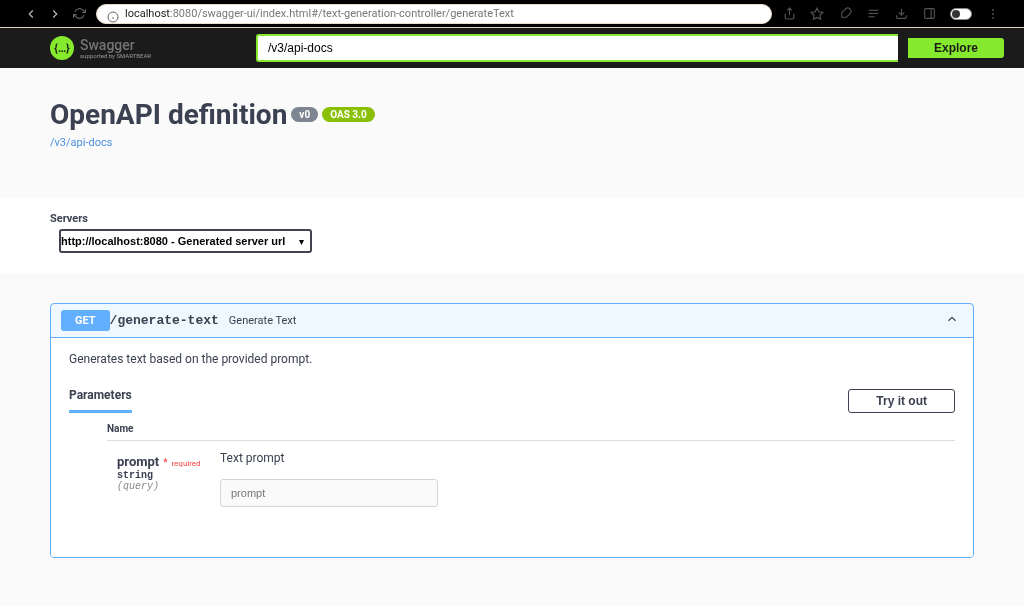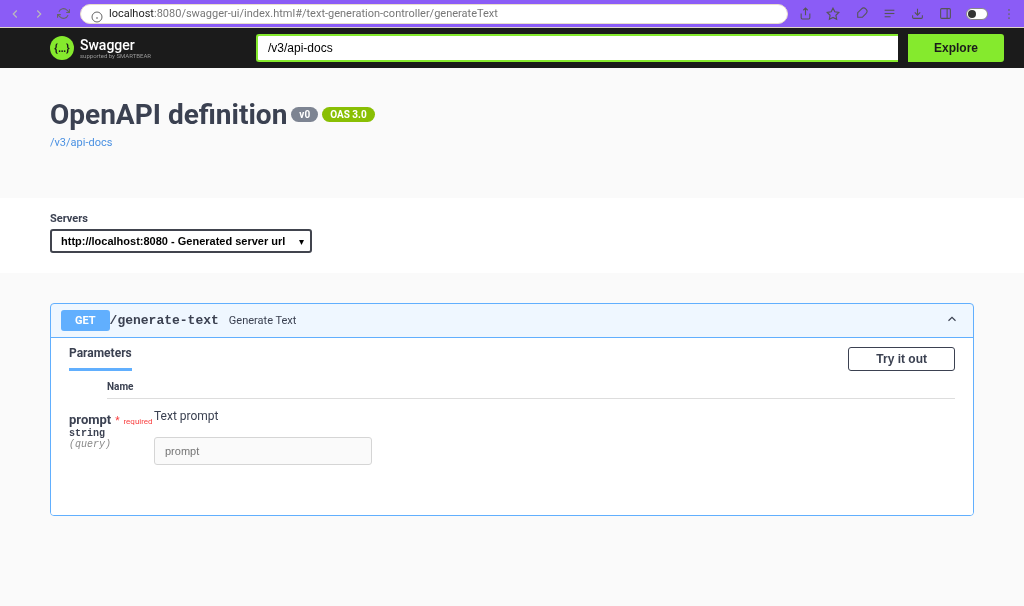--- a/index.html
+++ b/index.html
@@ -1,54 +1,54 @@
 <!DOCTYPE html>
 <html><head>
   <meta charset="utf-8">
   <style>
     * { box-sizing: border-box; margin: 0; padding: 0; }
     body { font-family: -apple-system, BlinkMacSystemFont, "Segoe UI", Roboto, sans-serif; background: #fafafa; width: 1024px; height: 606px; overflow: hidden; }
     
     
-    .browser-bar { height: 28px; background: #8b5cf6; display: flex; align-items: center; padding: 0 8px; gap: 10px; border-bottom: 1px solid #e0d5c5; }
+    .browser-bar { height: 28px; background: #000000; display: flex; align-items: center; padding: 0 24px; gap: 10px; border-bottom: 1px solid #e0d5c5; }
     .nav-arrow { width: 14px; height: 14px; color: #666; display: flex; align-items: center; justify-content: center; cursor: pointer; }
     .nav-arrow.disabled { color: #bbb; }
     .url-container { flex: 1; display: flex; align-items: center; background: #fff; border-radius: 14px; padding: 2px 10px; gap: 6px; height: 20px; border: 1px solid #e8dccb; }
     .url-icon { width: 12px; height: 12px; color: #666; }
     .url-text { font-size: 11px; color: #333; }
     .url-text .domain { color: #222; }
     .url-text .path { color: #777; }
     .bar-icons { display: flex; gap: 14px; align-items: center; color: #555; }
     .bar-icon { width: 14px; height: 14px; cursor: pointer; display: flex; align-items: center; justify-content: center; }
     .toggle-pill { width: 22px; height: 12px; border-radius: 6px; border: 1px solid #888; background: #fff; position: relative; }
     .toggle-pill::after { content: ''; width: 8px; height: 8px; background: #333; border-radius: 50%; position: absolute; left: 1px; top: 1px; }
     .dots-icon { color: #666; }
     
     
     .swagger-header { background: #1b1b1b; height: 40px; display: flex; align-items: center; padding: 0 20px 0 50px; gap: 10px; }
     .swagger-logo { display: flex; align-items: center; gap: 6px; }
     .logo-circle { width: 24px; height: 24px; border-radius: 50%; background: #85ea2d; display: flex; align-items: center; justify-content: center; color: #1b1b1b; font-size: 11px; font-weight: bold; }
-    .logo-text { color: #ffffff; font-size: 14px; font-weight: 500; }
+    .logo-text { color: #737373; font-size: 14px; font-weight: 500; }
     .logo-sub { color: #999; font-size: 6px; margin-top: -1px; }
     .logo-stack { display: flex; flex-direction: column; }
     .spec-input { flex: 1; margin-left: 95px; height: 28px; border: 2px solid #85ea2d; border-radius: 3px 0 0 3px; padding: 0 10px; font-size: 12px; outline: none; background: #fff; border-right: none; }
-    .explore-btn { background: #85ea2d; color: #1b1b1b; border: 2px solid #85ea2d; height: 28px; padding: 0 24px; font-size: 12px; font-weight: bold; cursor: pointer; border-radius: 0 3px 3px 0; }
+    .explore-btn { background: #85ea2d; color: #1b1b1b; border: 2px solid #85ea2d; height: 20px; padding: 0 24px; font-size: 12px; font-weight: bold; cursor: pointer; border-radius: 0 3px 3px 0; }
     
     
     .content { padding: 30px 50px 0; background: #fafafa; }
     .title-row { display: flex; align-items: center; gap: 4px; }
     .api-title { font-size: 28px; font-weight: bold; color: #3b4151; }
     .version-badge { background: #7d8492; color: #fff; font-size: 10px; padding: 2px 8px; border-radius: 12px; font-weight: bold; }
     .oas-badge { background: #89bf04; color: #fff; font-size: 10px; padding: 2px 8px; border-radius: 12px; font-weight: bold; }
     .api-link { color: #4990e2; text-decoration: none; font-size: 11px; margin-top: 4px; display: inline-block; }
     
     .servers-section { margin-top: 48px; padding-bottom: 0px; }
     .servers-box { background: #fff; padding: 14px 50px 20px; margin: 0 -50px; }
     .servers-label { font-size: 11px; font-weight: bold; color: #3b4151; margin-bottom: 4px; }
-    .server-select { border: 2px solid #41444e; border-radius: 3px; padding: 4px 24px 4px 9px; font-size: 11px; font-weight: bold; background: #fff; appearance: none; position: relative; min-width: 230px; }
+    .server-select { border: 2px solid #41444e; border-radius: 3px; padding: 4px 24px 4px 0; font-size: 11px; font-weight: bold; background: #fff; appearance: none; position: relative; min-width: 230px; margin-left: 9px; }
     .select-wrap { position: relative; display: inline-block; }
     .select-wrap::after { content: '▾'; position: absolute; right: 8px; top: 50%; transform: translateY(-50%); font-size: 10px; pointer-events: none; }
     
     
     .tag-section { margin-top: 30px; }
     .tag-header { display: flex; justify-content: space-between; align-items: center; padding: 8px 0; cursor: pointer; }
     .tag-name { font-size: 20px; font-weight: bold; color: #3b4151; }
     .chevron { width: 16px; color: #3b4151; }
     
     .operation { border: 1px solid #61affe; border-radius: 4px; margin-top: 12px; background: #eff7ff; overflow: hidden; }
@@ -63,27 +63,27 @@
     
     .params-bar { display: flex; justify-content: space-between; align-items: center; padding: 8px 18px 0; }
     .params-label { font-size: 12px; font-weight: bold; color: #3b4151; padding-bottom: 8px; border-bottom: 3px solid #61affe; }
     .tryit-btn { border: 1px solid #3b4151; background: #fff; color: #3b4151; padding: 4px 27px; font-size: 12px; font-weight: bold; border-radius: 3px; cursor: pointer; }
     
     .params-table { padding: 10px 18px 50px; }
     .params-table-head { display: flex; border-bottom: 1px solid #ddd; padding-bottom: 6px; margin-bottom: 10px; margin-left: 38px; }
     .col-name { width: 85px; font-size: 10px; font-weight: bold; color: #3b4151; }
     .col-desc { flex: 1; font-size: 10px; font-weight: bold; color: #3b4151; }
     .param-row { display: flex; }
-    .param-name-cell { width: 85px; }
+    .param-name-cell { width: 85px; margin-left: 48px; }
     .param-name { font-size: 13px; font-weight: bold; color: #3b4151; }
     .required-star { color: #f93e3e; font-size: 10px; }
     .required-text { color: #f93e3e; font-size: 8px; font-weight: normal; }
     .param-type { font-family: "Courier New", monospace; font-size: 10px; font-weight: bold; color: #3b4151; }
     .param-in { font-family: "Courier New", monospace; font-size: 10px; color: #888; font-style: italic; }
-    .param-desc-cell { flex: 1; }
+    .param-desc-cell { flex: 1; margin-left: 18px; }
     .param-desc-text { font-size: 12px; color: #3b4151; margin-bottom: 14px; }
     .param-input { width: 218px; padding: 7px 10px; border: 1px solid #d5d5d5; border-radius: 3px; font-size: 11px; background: #fafafa; }
   </style>
 </head>
 <body>
 
 <div class="browser-bar">
   <div class="nav-arrow disabled">
     <svg width="14" height="14" viewBox="0 0 24 24" fill="none" stroke="currentColor" stroke-width="2">
         <path d="M15 18l-6-6 6-6"></path>
@@ -196,20 +196,21 @@
         <span class="op-path">/generate-text</span>
         <span class="op-summary">Generate Text</span>
         <span class="op-chevron">
           <svg width="14" height="14" viewBox="0 0 24 24" fill="none" stroke="currentColor" stroke-width="2">
               <polyline points="18 15 12 9 6 15"></polyline>
             </svg>
         </span>
       </div>
 
       <div class="op-body">
+        <div class="op-desc">Generates text based on the provided prompt.</div>
 
         <div class="params-bar">
           <span class="params-label">Parameters</span>
           <button class="tryit-btn">Try it out</button>
         </div>
 
         <div class="params-table">
           <div class="params-table-head">
             <div class="col-name">Name</div>
           </div>

